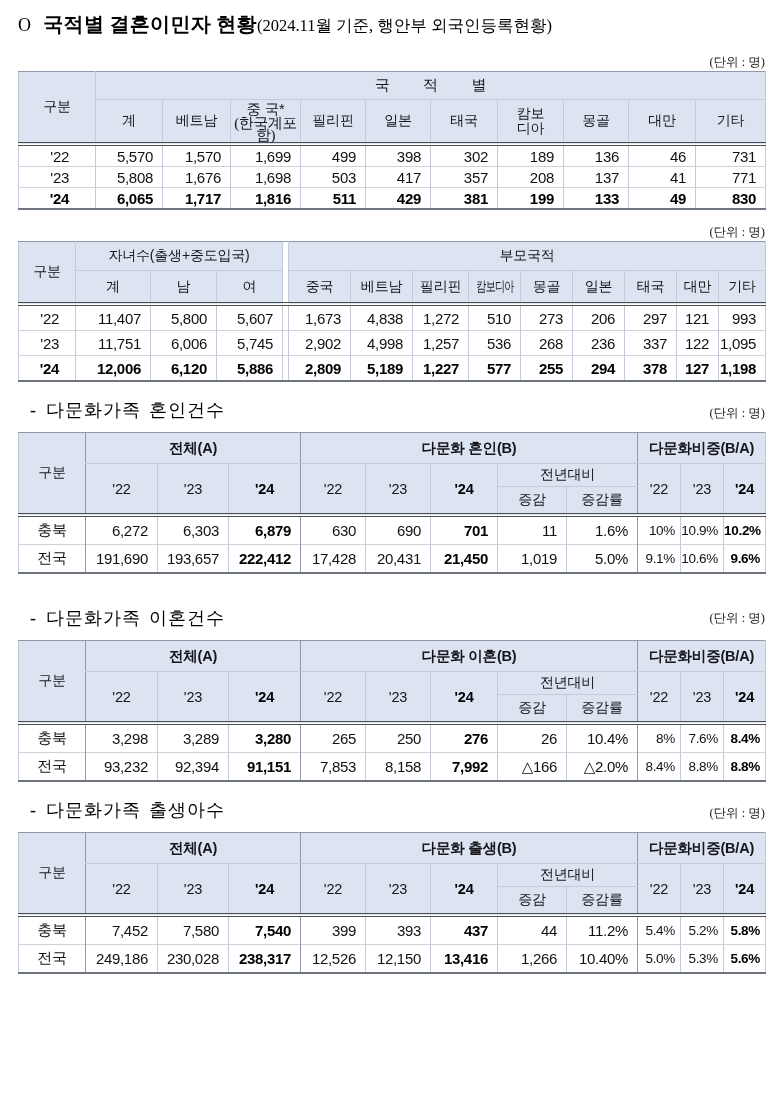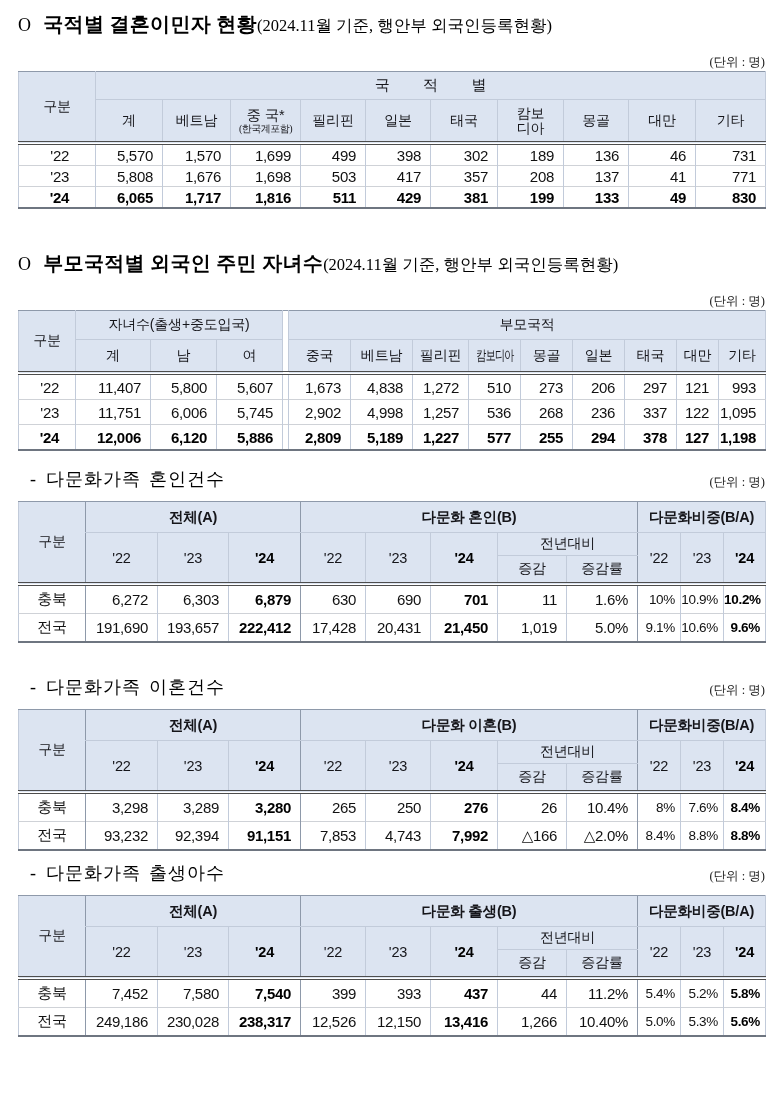--- a/index.html
+++ b/index.html
@@ -70,21 +70,21 @@
   .pre{white-space:pre-line;line-height:15px;}
   .spacer{background:#fff;padding:0;border-left:1px solid var(--ln);border-right:1px solid var(--ln);}
 
   
   .t1 thead tr:first-child th{height:25px;font-family:Liberation Serif, serif;}
   .t1 thead tr:last-child th{height:39px;}
   .t1 tbody td{height:20px;}
   .t1 .natgrp{font-size:15px;word-spacing:30px;}
   .t1 .rowlabel{text-align:right;padding-right:26px;}
   .china .main{display:block;font-size:14.5px;line-height:16px;}
-  .china .subsm{display:block;font-size:10px;line-height:12px;letter-spacing:-0.5px;font-family:Liberation Serif, serif;}
+  .china .subsm{display:block;font-size:15px;line-height:12px;letter-spacing:-0.5px;font-family:Liberation Serif, serif;}
 
   
   .t2 thead tr:first-child th{height:26px;}
   .t2 thead tr:last-child th{height:29px;}
   .t2 tbody td{height:24px;}
   .t2 .rowlabel{text-align:right;padding-right:16px;}
   .cond{display:inline-block;transform:scaleX(0.72);letter-spacing:-1px;white-space:nowrap;}
 
   
   .t35 thead tr:nth-child(1) th{height:28px;}
@@ -94,22 +94,22 @@
   .t35 tbody td:nth-child(2),
   .t35 tbody td:nth-child(5),
   .t35 tbody td:nth-child(10){border-left-color:var(--sec);}
   .t35 tbody td:nth-child(n+10){font-size:13.5px;padding-right:5px;}
 
   
   .mt-s1{margin-top:4px;}
   .mt-title2{margin-top:40px;}
   .mt-title3{margin-top:30px;}
   .mt-sub1{margin-top:16px;}
-  .mt-sub2{margin-top:32px;}
-  .mt-sub3{margin-top:10px;}
+  .mt-sub2{margin-top:32px;align-items:center;}
+  .mt-sub3{margin-top:16px;}
   .mt-table35{margin-top:10px;}
 </style>
 </head>
 <body>
 
 <div class="page">
 
   <div class="sec-title mt-s1">
     <span class="bullet">O</span><span>국적별 결혼이민자 현황</span><span class="note">(2024.11월 기준, 행안부 외국인등록현황)</span>
   </div>
@@ -189,23 +189,20 @@
           <td>429</td>
           <td>381</td>
           <td>199</td>
           <td>133</td>
           <td>49</td>
           <td>830</td>
         </tr>
       </tbody>
   </table>
 
-  <div class="sec-title mt-title2">
-    <span class="bullet">O</span><span>부모국적별 외국인 주민 자녀수</span><span class="note">(2024.11월 기준, 행안부 외국인등록현황)</span>
-  </div>
   <div class="unit-row">
     <span class="unit">(단위 : 명)</span>
   </div>
 
   <table class="t2">
     <colgroup>
       <col style="width:57px">
         <col style="width:75px">
         <col style="width:66px">
         <col style="width:66px">
@@ -433,21 +430,21 @@
           <td>8%</td>
           <td>7.6%</td>
           <td class="bold">8.4%</td>
         </tr>
         <tr>
           <td class="rowlabel">전국</td>
           <td>93,232</td>
           <td>92,394</td>
           <td class="bold">91,151</td>
           <td>7,853</td>
-          <td>4,743</td>
+          <td>8,158</td>
           <td class="bold">7,992</td>
           <td>△166</td>
           <td>△2.0%</td>
           <td>8.4%</td>
           <td>8.8%</td>
           <td class="bold">8.8%</td>
         </tr>
       </tbody>
   </table>
 

